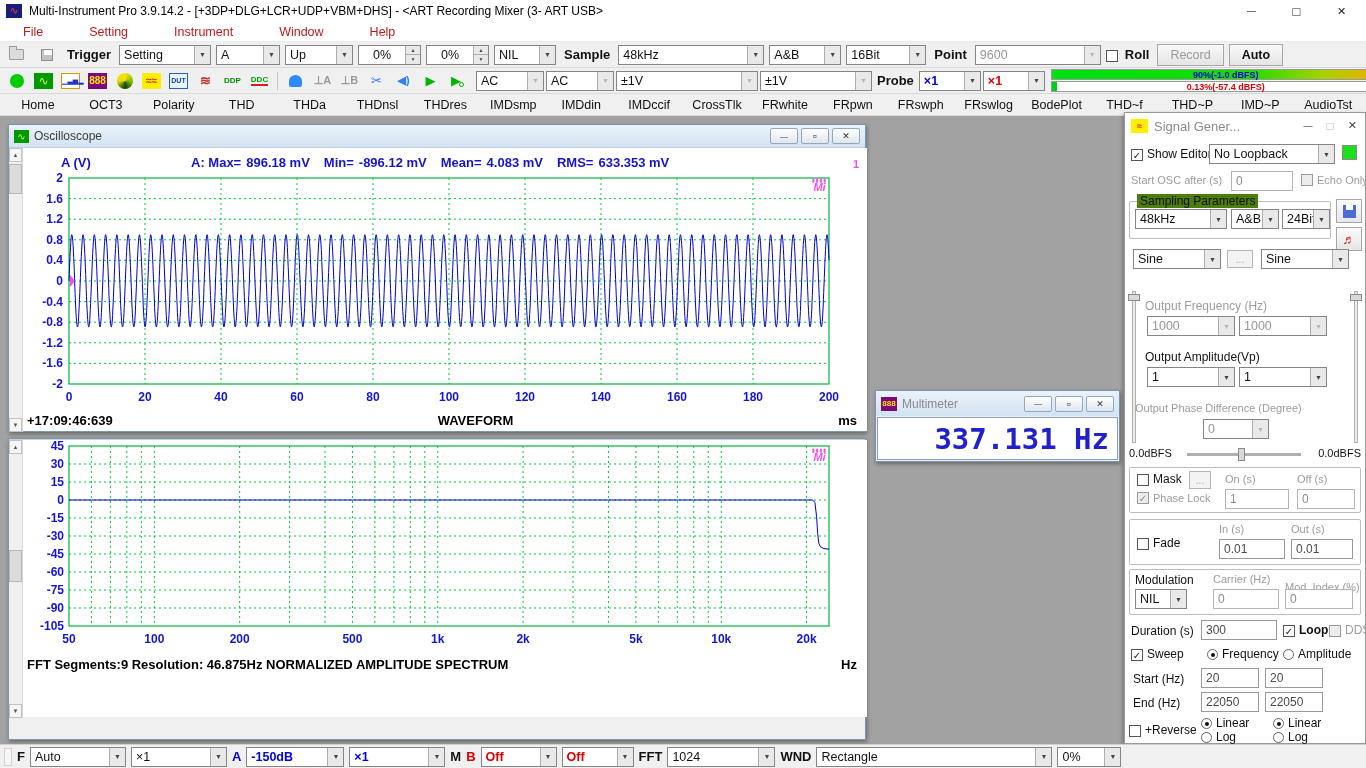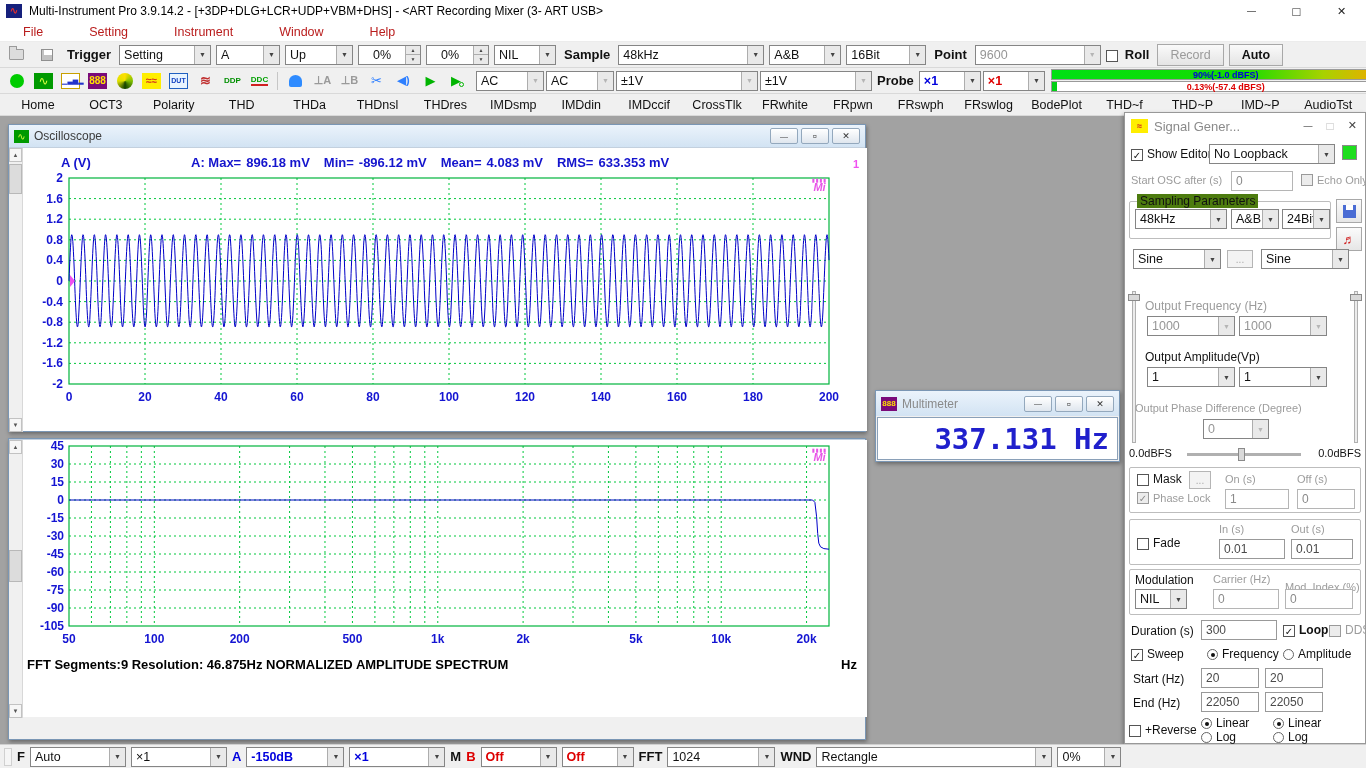--- a/index.html
+++ b/index.html
@@ -429,20 +429,25 @@
             <text x="40" y="135.6" class="tick" text-anchor="end">-0.4</text>
             <text x="40" y="156.2" class="tick" text-anchor="end">-0.8</text>
             <text x="40" y="176.8" class="tick" text-anchor="end">-1.2</text>
             <text x="40" y="197.4" class="tick" text-anchor="end">-1.6</text>
             <text x="40" y="218" class="tick" text-anchor="end">-2</text>
             <polyline points="46.0,110.8 46.3,103.3 46.6,96.0 46.9,89.1 47.2,82.8 47.5,77.2 47.8,72.5 48.0,68.9 48.3,66.3 48.6,64.9 48.9,64.7 49.2,65.8 49.5,68.0 49.8,71.4 50.1,75.8 50.4,81.2 50.7,87.3 51.0,94.0 51.3,101.2 51.6,108.7 51.8,116.2 52.1,123.6 52.4,130.6 52.7,137.1 53.0,142.9 53.3,147.8 53.6,151.8 53.9,154.7 54.2,156.4 54.5,156.9 54.8,156.2 55.1,154.3 55.4,151.2 55.6,147.1 55.9,142.0 56.2,136.1 56.5,129.5 56.8,122.4 57.1,115.0 57.4,107.5 57.7,100.1 58.0,92.9 58.3,86.3 58.6,80.3 58.9,75.0 59.2,70.8 59.4,67.6 59.7,65.5 60.0,64.7 60.3,65.0 60.6,66.6 60.9,69.4 61.2,73.2 61.5,78.1 61.8,83.8 62.1,90.2 62.4,97.2 62.7,104.5 63.0,112.0 63.2,119.5 63.5,126.7 63.8,133.5 64.1,139.7 64.4,145.2 64.7,149.7 65.0,153.2 65.3,155.6 65.6,156.8 65.9,156.8 66.2,155.5 66.5,153.1 66.8,149.6 67.0,145.0 67.3,139.5 67.6,133.3 67.9,126.4 68.2,119.2 68.5,111.7 68.8,104.2 69.1,96.9 69.4,89.9 69.7,83.5 70.0,77.9 70.3,73.0 70.6,69.2 70.8,66.5 71.1,65.0 71.4,64.7 71.7,65.6 72.0,67.7 72.3,70.9 72.6,75.2 72.9,80.5 73.2,86.5 73.5,93.2 73.8,100.3 74.1,107.8 74.4,115.3 74.6,122.7 74.9,129.8 75.2,136.3 75.5,142.2 75.8,147.3 76.1,151.4 76.4,154.4 76.7,156.3 77.0,156.9 77.3,156.4 77.6,154.6 77.9,151.7 78.2,147.7 78.4,142.7 78.7,136.8 79.0,130.3 79.3,123.3 79.6,115.9 79.9,108.4 80.2,101.0 80.5,93.8 80.8,87.0 81.1,80.9 81.4,75.6 81.7,71.2 82.0,67.9 82.2,65.7 82.5,64.7 82.8,64.9 83.1,66.4 83.4,69.0 83.7,72.7 84.0,77.4 84.3,83.0 84.6,89.4 84.9,96.3 85.2,103.6 85.5,111.1 85.8,118.6 86.0,125.8 86.3,132.7 86.6,139.0 86.9,144.6 87.2,149.2 87.5,152.9 87.8,155.4 88.1,156.7 88.4,156.8 88.7,155.7 89.0,153.5 89.3,150.0 89.6,145.6 89.8,140.2 90.1,134.1 90.4,127.3 90.7,120.1 91.0,112.6 91.3,105.1 91.6,97.8 91.9,90.8 92.2,84.3 92.5,78.5 92.8,73.6 93.1,69.6 93.4,66.8 93.6,65.1 93.9,64.7 94.2,65.4 94.5,67.4 94.8,70.5 95.1,74.6 95.4,79.8 95.7,85.7 96.0,92.4 96.3,99.5 96.6,106.9 96.9,114.4 97.2,121.8 97.4,128.9 97.7,135.6 98.0,141.5 98.3,146.7 98.6,150.9 98.9,154.1 99.2,156.1 99.5,156.9 99.8,156.5 100.1,154.9 100.4,152.1 100.7,148.2 101.0,143.3 101.2,137.6 101.5,131.1 101.8,124.2 102.1,116.8 102.4,109.3 102.7,101.9 103.0,94.6 103.3,87.8 103.6,81.6 103.9,76.2 104.2,71.7 104.5,68.3 104.8,65.9 105.0,64.8 105.3,64.8 105.6,66.1 105.9,68.6 106.2,72.2 106.5,76.8 106.8,82.3 107.1,88.6 107.4,95.4 107.7,102.7 108.0,110.2 108.3,117.7 108.6,125.0 108.8,131.9 109.1,138.3 109.4,143.9 109.7,148.7 110.0,152.5 110.3,155.1 110.6,156.6 110.9,156.9 111.2,155.9 111.5,153.8 111.8,150.5 112.1,146.2 112.4,140.9 112.6,134.8 112.9,128.1 113.2,121.0 113.5,113.5 113.8,106.0 114.1,98.6 114.4,91.6 114.7,85.0 115.0,79.2 115.3,74.1 115.6,70.1 115.9,67.1 116.2,65.3 116.4,64.7 116.7,65.3 117.0,67.1 117.3,70.0 117.6,74.1 117.9,79.1 118.2,85.0 118.5,91.5 118.8,98.6 119.1,106.0 119.4,113.5 119.7,120.9 120.0,128.1 120.2,134.8 120.5,140.9 120.8,146.1 121.1,150.5 121.4,153.8 121.7,155.9 122.0,156.9 122.3,156.6 122.6,155.1 122.9,152.5 123.2,148.7 123.5,144.0 123.8,138.3 124.0,132.0 124.3,125.0 124.6,117.7 124.9,110.2 125.2,102.8 125.5,95.5 125.8,88.6 126.1,82.4 126.4,76.8 126.7,72.2 127.0,68.6 127.3,66.1 127.6,64.8 127.8,64.8 128.1,65.9 128.4,68.2 128.7,71.7 129.0,76.2 129.3,81.6 129.6,87.8 129.9,94.6 130.2,101.8 130.5,109.3 130.8,116.8 131.1,124.1 131.4,131.1 131.6,137.5 131.9,143.3 132.2,148.2 132.5,152.1 132.8,154.9 133.1,156.5 133.4,156.9 133.7,156.1 134.0,154.1 134.3,151.0 134.6,146.8 134.9,141.6 135.2,135.6 135.4,129.0 135.7,121.9 136.0,114.4 136.3,106.9 136.6,99.5 136.9,92.4 137.2,85.8 137.5,79.8 137.8,74.7 138.1,70.5 138.4,67.4 138.7,65.4 139.0,64.7 139.2,65.1 139.5,66.8 139.8,69.6 140.1,73.5 140.4,78.5 140.7,84.2 141.0,90.7 141.3,97.7 141.6,105.1 141.9,112.6 142.2,120.0 142.5,127.2 142.8,134.0 143.0,140.2 143.3,145.5 143.6,150.0 143.9,153.4 144.2,155.7 144.5,156.8 144.8,156.7 145.1,155.4 145.4,152.9 145.7,149.2 146.0,144.6 146.3,139.1 146.6,132.8 146.8,125.9 147.1,118.6 147.4,111.1 147.7,103.7 148.0,96.3 148.3,89.4 148.6,83.1 148.9,77.5 149.2,72.7 149.5,69.0 149.8,66.4 150.1,64.9 150.4,64.7 150.6,65.7 150.9,67.9 151.2,71.2 151.5,75.6 151.8,80.9 152.1,87.0 152.4,93.7 152.7,100.9 153.0,108.3 153.3,115.8 153.6,123.2 153.9,130.3 154.2,136.8 154.4,142.6 154.7,147.6 155.0,151.7 155.3,154.6 155.6,156.4 155.9,156.9 156.2,156.3 156.5,154.4 156.8,151.4 157.1,147.3 157.4,142.3 157.7,136.4 158.0,129.8 158.2,122.7 158.5,115.3 158.8,107.8 159.1,100.4 159.4,93.3 159.7,86.6 160.0,80.5 160.3,75.3 160.6,71.0 160.9,67.7 161.2,65.6 161.5,64.7 161.8,65.0 162.0,66.5 162.3,69.2 162.6,73.0 162.9,77.8 163.2,83.5 163.5,89.9 163.8,96.8 164.1,104.1 164.4,111.6 164.7,119.1 165.0,126.4 165.3,133.2 165.6,139.5 165.8,144.9 166.1,149.5 166.4,153.1 166.7,155.5 167.0,156.8 167.3,156.8 167.6,155.6 167.9,153.2 168.2,149.7 168.5,145.2 168.8,139.8 169.1,133.6 169.4,126.8 169.6,119.5 169.9,112.1 170.2,104.6 170.5,97.2 170.8,90.2 171.1,83.8 171.4,78.1 171.7,73.2 172.0,69.4 172.3,66.6 172.6,65.0 172.9,64.7 173.2,65.5 173.4,67.6 173.7,70.8 174.0,75.0 174.3,80.2 174.6,86.2 174.9,92.9 175.2,100.0 175.5,107.4 175.8,114.9 176.1,122.3 176.4,129.4 176.7,136.0 177.0,142.0 177.2,147.1 177.5,151.2 177.8,154.3 178.1,156.2 178.4,156.9 178.7,156.4 179.0,154.7 179.3,151.8 179.6,147.9 179.9,142.9 180.2,137.1 180.5,130.6 180.8,123.6 181.0,116.3 181.3,108.8 181.6,101.3 181.9,94.1 182.2,87.3 182.5,81.2 182.8,75.9 183.1,71.4 183.4,68.0 183.7,65.8 184.0,64.7 184.3,64.9 184.6,66.3 184.8,68.8 185.1,72.5 185.4,77.2 185.7,82.8 186.0,89.1 186.3,96.0 186.6,103.2 186.9,110.7 187.2,118.2 187.5,125.5 187.8,132.4 188.1,138.7 188.4,144.3 188.6,149.0 188.9,152.7 189.2,155.3 189.5,156.7 189.8,156.9 190.1,155.8 190.4,153.6 190.7,150.2 191.0,145.8 191.3,140.5 191.6,134.4 191.9,127.6 192.2,120.4 192.4,113.0 192.7,105.5 193.0,98.1 193.3,91.1 193.6,84.6 193.9,78.7 194.2,73.8 194.5,69.8 194.8,66.9 195.1,65.2 195.4,64.7 195.7,65.4 196.0,67.3 196.2,70.3 196.5,74.4 196.8,79.5 197.1,85.4 197.4,92.0 197.7,99.1 198.0,106.5 198.3,114.0 198.6,121.5 198.9,128.6 199.2,135.3 199.5,141.3 199.8,146.5 200.0,150.8 200.3,154.0 200.6,156.0 200.9,156.9 201.2,156.6 201.5,155.0 201.8,152.2 202.1,148.4 202.4,143.6 202.7,137.9 203.0,131.5 203.3,124.5 203.6,117.2 203.8,109.7 204.1,102.2 204.4,95.0 204.7,88.1 205.0,81.9 205.3,76.5 205.6,71.9 205.9,68.4 206.2,66.0 206.5,64.8 206.8,64.8 207.1,66.0 207.4,68.5 207.6,72.0 207.9,76.6 208.2,82.0 208.5,88.3 208.8,95.1 209.1,102.3 209.4,109.8 209.7,117.3 210.0,124.6 210.3,131.6 210.6,138.0 210.9,143.7 211.2,148.5 211.4,152.3 211.7,155.0 212.0,156.6 212.3,156.9 212.6,156.0 212.9,153.9 213.2,150.7 213.5,146.4 213.8,141.2 214.1,135.1 214.4,128.5 214.7,121.3 215.0,113.9 215.2,106.4 215.5,99.0 215.8,91.9 216.1,85.3 216.4,79.4 216.7,74.3 217.0,70.2 217.3,67.2 217.6,65.3 217.9,64.7 218.2,65.2 218.5,67.0 218.8,69.9 219.0,73.9 219.3,78.9 219.6,84.7 219.9,91.2 220.2,98.2 220.5,105.6 220.8,113.1 221.1,120.6 221.4,127.8 221.7,134.5 222.0,140.6 222.3,145.9 222.6,150.3 222.8,153.7 223.1,155.9 223.4,156.9 223.7,156.7 224.0,155.2 224.3,152.6 224.6,148.9 224.9,144.2 225.2,138.6 225.5,132.3 225.8,125.4 226.1,118.1 226.4,110.6 226.6,103.1 226.9,95.8 227.2,88.9 227.5,82.6 227.8,77.1 228.1,72.4 228.4,68.8 228.7,66.2 229.0,64.9 229.3,64.7 229.6,65.8 229.9,68.1 230.2,71.5 230.4,76.0 230.7,81.3 231.0,87.5 231.3,94.2 231.6,101.5 231.9,108.9 232.2,116.4 232.5,123.8 232.8,130.8 233.1,137.3 233.4,143.0 233.7,148.0 234.0,151.9 234.2,154.8 234.5,156.5 234.8,156.9 235.1,156.2 235.4,154.2 235.7,151.1 236.0,147.0 236.3,141.9 236.6,135.9 236.9,129.3 237.2,122.2 237.5,114.8 237.8,107.3 238.0,99.9 238.3,92.7 238.6,86.1 238.9,80.1 239.2,74.9 239.5,70.7 239.8,67.5 240.1,65.5 240.4,64.7 240.7,65.1 241.0,66.7 241.3,69.5 241.6,73.3 241.8,78.2 242.1,83.9 242.4,90.4 242.7,97.4 243.0,104.7 243.3,112.2 243.6,119.7 243.9,126.9 244.2,133.7 244.5,139.9 244.8,145.3 245.1,149.8 245.4,153.3 245.6,155.7 245.9,156.8 246.2,156.8 246.5,155.5 246.8,153.0 247.1,149.4 247.4,144.8 247.7,139.3 248.0,133.1 248.3,126.2 248.6,119.0 248.9,111.5 249.2,104.0 249.4,96.7 249.7,89.7 250.0,83.4 250.3,77.7 250.6,72.9 250.9,69.1 251.2,66.5 251.5,65.0 251.8,64.7 252.1,65.6 252.4,67.8 252.7,71.0 253.0,75.4 253.2,80.6 253.5,86.7 253.8,93.4 254.1,100.6 254.4,108.0 254.7,115.5 255.0,122.9 255.3,130.0 255.6,136.5 255.9,142.4 256.2,147.4 256.5,151.5 256.8,154.5 257.0,156.3 257.3,156.9 257.6,156.3 257.9,154.5 258.2,151.6 258.5,147.5 258.8,142.5 259.1,136.7 259.4,130.1 259.7,123.1 260.0,115.7 260.3,108.2 260.6,100.7 260.8,93.6 261.1,86.9 261.4,80.8 261.7,75.5 262.0,71.1 262.3,67.8 262.6,65.7 262.9,64.7 263.2,65.0 263.5,66.4 263.8,69.1 264.1,72.8 264.4,77.6 264.6,83.2 264.9,89.6 265.2,96.5 265.5,103.8 265.8,111.3 266.1,118.8 266.4,126.0 266.7,132.9 267.0,139.2 267.3,144.7 267.6,149.3 267.9,152.9 268.2,155.4 268.4,156.7 268.7,156.8 269.0,155.7 269.3,153.4 269.6,149.9 269.9,145.4 270.2,140.0 270.5,133.9 270.8,127.1 271.1,119.9 271.4,112.4 271.7,104.9 272.0,97.6 272.2,90.6 272.5,84.1 272.8,78.3 273.1,73.5 273.4,69.5 273.7,66.7 274.0,65.1 274.3,64.7 274.6,65.5 274.9,67.4 275.2,70.6 275.5,74.8 275.8,79.9 276.0,85.9 276.3,92.6 276.6,99.7 276.9,107.1 277.2,114.6 277.5,122.0 277.8,129.1 278.1,135.7 278.4,141.7 278.7,146.9 279.0,151.1 279.3,154.2 279.6,156.2 279.8,156.9 280.1,156.5 280.4,154.8 280.7,152.0 281.0,148.1 281.3,143.2 281.6,137.4 281.9,130.9 282.2,123.9 282.5,116.6 282.8,109.1 283.1,101.6 283.4,94.4 283.6,87.6 283.9,81.5 284.2,76.1 284.5,71.6 284.8,68.2 285.1,65.9 285.4,64.8 285.7,64.9 286.0,66.2 286.3,68.7 286.6,72.3 286.9,76.9 287.2,82.5 287.4,88.8 287.7,95.6 288.0,102.9 288.3,110.4 288.6,117.9 288.9,125.2 289.2,132.1 289.5,138.5 289.8,144.1 290.1,148.8 290.4,152.6 290.7,155.2 291.0,156.6 291.2,156.9 291.5,155.9 291.8,153.7 292.1,150.4 292.4,146.0 292.7,140.7 293.0,134.7 293.3,127.9 293.6,120.8 293.9,113.3 294.2,105.8 294.5,98.4 294.8,91.4 295.0,84.8 295.3,79.0 295.6,74.0 295.9,70.0 296.2,67.0 296.5,65.2 296.8,64.7 297.1,65.3 297.4,67.1 297.7,70.1 298.0,74.2 298.3,79.3 298.6,85.2 298.8,91.7 299.1,98.8 299.4,106.2 299.7,113.7 300.0,121.1 300.3,128.3 300.6,135.0 300.9,141.0 301.2,146.3 301.5,150.6 301.8,153.9 302.1,156.0 302.4,156.9 302.6,156.6 302.9,155.1 303.2,152.4 303.5,148.6 303.8,143.8 304.1,138.2 304.4,131.8 304.7,124.8 305.0,117.5 305.3,110.0 305.6,102.5 305.9,95.3 306.2,88.4 306.4,82.2 306.7,76.7 307.0,72.1 307.3,68.5 307.6,66.1 307.9,64.8 308.2,64.8 308.5,66.0 308.8,68.3 309.1,71.8 309.4,76.3 309.7,81.8 310.0,88.0 310.2,94.8 310.5,102.0 310.8,109.5 311.1,117.0 311.4,124.3 311.7,131.3 312.0,137.7 312.3,143.4 312.6,148.3 312.9,152.2 313.2,154.9 313.5,156.5 313.8,156.9 314.0,156.1 314.3,154.0 314.6,150.9 314.9,146.6 315.2,141.4 315.5,135.4 315.8,128.8 316.1,121.6 316.4,114.2 316.7,106.7 317.0,99.3 317.3,92.2 317.6,85.6 317.8,79.7 318.1,74.6 318.4,70.4 318.7,67.3 319.0,65.4 319.3,64.7 319.6,65.1 319.9,66.9 320.2,69.7 320.5,73.7 320.8,78.6 321.1,84.4 321.4,90.9 321.6,97.9 321.9,105.3 322.2,112.8 322.5,120.2 322.8,127.4 323.1,134.2 323.4,140.3 323.7,145.7 324.0,150.1 324.3,153.5 324.6,155.8 324.9,156.9 325.2,156.7 325.4,155.3 325.7,152.8 326.0,149.1 326.3,144.5 326.6,138.9 326.9,132.6 327.2,125.7 327.5,118.4 327.8,110.9 328.1,103.4 328.4,96.1 328.7,89.2 329.0,82.9 329.2,77.3 329.5,72.6 329.8,68.9 330.1,66.3 330.4,64.9 330.7,64.7 331.0,65.8 331.3,68.0 331.6,71.3 331.9,75.7 332.2,81.1 332.5,87.2 332.8,93.9 333.0,101.1 333.3,108.6 333.6,116.1 333.9,123.4 334.2,130.5 334.5,137.0 334.8,142.8 335.1,147.8 335.4,151.8 335.7,154.7 336.0,156.4 336.3,156.9 336.6,156.2 336.8,154.4 337.1,151.3 337.4,147.2 337.7,142.1 338.0,136.2 338.3,129.6 338.6,122.5 338.9,115.1 339.2,107.6 339.5,100.2 339.8,93.0 340.1,86.4 340.4,80.3 340.6,75.1 340.9,70.8 341.2,67.6 341.5,65.6 341.8,64.7 342.1,65.0 342.4,66.6 342.7,69.3 343.0,73.1 343.3,78.0 343.6,83.7 343.9,90.1 344.2,97.0 344.4,104.4 344.7,111.9 345.0,119.3 345.3,126.6 345.6,133.4 345.9,139.6 346.2,145.1 346.5,149.6 346.8,153.2 347.1,155.6 347.4,156.8 347.7,156.8 348.0,155.6 348.2,153.2 348.5,149.6 348.8,145.1 349.1,139.6 349.4,133.4 349.7,126.5 350.0,119.3 350.3,111.8 350.6,104.3 350.9,97.0 351.2,90.0 351.5,83.6 351.8,77.9 352.0,73.1 352.3,69.3 352.6,66.6 352.9,65.0 353.2,64.7 353.5,65.6 353.8,67.6 354.1,70.9 354.4,75.1 354.7,80.4 355.0,86.4 355.3,93.1 355.6,100.2 355.8,107.6 356.1,115.2 356.4,122.6 356.7,129.6 357.0,136.2 357.3,142.1 357.6,147.2 357.9,151.3 358.2,154.4 358.5,156.3 358.8,156.9 359.1,156.4 359.4,154.6 359.6,151.7 359.9,147.7 360.2,142.8 360.5,137.0 360.8,130.4 361.1,123.4 361.4,116.0 361.7,108.5 362.0,101.1 362.3,93.9 362.6,87.2 362.9,81.0 363.2,75.7 363.4,71.3 363.7,68.0 364.0,65.7 364.3,64.7 364.6,64.9 364.9,66.3 365.2,68.9 365.5,72.6 365.8,77.3 366.1,82.9 366.4,89.3 366.7,96.2 367.0,103.5 367.2,110.9 367.5,118.4 367.8,125.7 368.1,132.6 368.4,138.9 368.7,144.5 369.0,149.1 369.3,152.8 369.6,155.3 369.9,156.7 370.2,156.8 370.5,155.8 370.8,153.5 371.0,150.1 371.3,145.7 371.6,140.3 371.9,134.2 372.2,127.4 372.5,120.2 372.8,112.7 373.1,105.2 373.4,97.9 373.7,90.9 374.0,84.4 374.3,78.6 374.6,73.7 374.8,69.7 375.1,66.8 375.4,65.1 375.7,64.7 376.0,65.4 376.3,67.3 376.6,70.4 376.9,74.6 377.2,79.7 377.5,85.6 377.8,92.2 378.1,99.3 378.4,106.7 378.6,114.2 378.9,121.7 379.2,128.8 379.5,135.5 379.8,141.5 380.1,146.6 380.4,150.9 380.7,154.1 381.0,156.1 381.3,156.9 381.6,156.5 381.9,154.9 382.2,152.2 382.4,148.3 382.7,143.4 383.0,137.7 383.3,131.3 383.6,124.3 383.9,116.9 384.2,109.4 384.5,102.0 384.8,94.7 385.1,87.9 385.4,81.7 385.7,76.3 386.0,71.8 386.2,68.3 386.5,66.0 386.8,64.8 387.1,64.8 387.4,66.1 387.7,68.5 388.0,72.1 388.3,76.7 388.6,82.2 388.9,88.5 389.2,95.3 389.5,102.6 389.8,110.0 390.0,117.5 390.3,124.8 390.6,131.8 390.9,138.2 391.2,143.8 391.5,148.6 391.8,152.4 392.1,155.1 392.4,156.6 392.7,156.9 393.0,156.0 393.3,153.8 393.6,150.6 393.8,146.3 394.1,141.0 394.4,134.9 394.7,128.3 395.0,121.1 395.3,113.7 395.6,106.1 395.9,98.8 396.2,91.7 396.5,85.1 396.8,79.3 397.1,74.2 397.4,70.1 397.6,67.1 397.9,65.3 398.2,64.7 398.5,65.2 398.8,67.0 399.1,70.0 399.4,74.0 399.7,79.0 400.0,84.9 400.3,91.4 400.6,98.5 400.9,105.8 401.2,113.3 401.4,120.8 401.7,128.0 402.0,134.7 402.3,140.8 402.6,146.1 402.9,150.4 403.2,153.7 403.5,155.9 403.8,156.9 404.1,156.6 404.4,155.2 404.7,152.5 405.0,148.8 405.2,144.1 405.5,138.4 405.8,132.1 406.1,125.2 406.4,117.8 406.7,110.4 407.0,102.9 407.3,95.6 407.6,88.7 407.9,82.5 408.2,76.9 408.5,72.3 408.8,68.7 409.0,66.2 409.3,64.9 409.6,64.8 409.9,65.9 410.2,68.2 410.5,71.6 410.8,76.1 411.1,81.5 411.4,87.7 411.7,94.4 412.0,101.7 412.3,109.1 412.6,116.6 412.8,124.0 413.1,131.0 413.4,137.4 413.7,143.2 414.0,148.1 414.3,152.0 414.6,154.8 414.9,156.5 415.2,156.9 415.5,156.1 415.8,154.2 416.1,151.0 416.4,146.8 416.6,141.7 416.9,135.7 417.2,129.1 417.5,122.0 417.8,114.6 418.1,107.1 418.4,99.6 418.7,92.5 419.0,85.9 419.3,79.9 419.6,74.8 419.9,70.6 420.2,67.4 420.4,65.4 420.7,64.7 421.0,65.1 421.3,66.7 421.6,69.6 421.9,73.5 422.2,78.4 422.5,84.1 422.8,90.6 423.1,97.6 423.4,104.9 423.7,112.4 424.0,119.9 424.2,127.1 424.5,133.9 424.8,140.1 425.1,145.5 425.4,149.9 425.7,153.4 426.0,155.7 426.3,156.8 426.6,156.7 426.9,155.4 427.2,152.9 427.5,149.3 427.8,144.7 428.0,139.2 428.3,132.9 428.6,126.0 428.9,118.7 429.2,111.3 429.5,103.8 429.8,96.5 430.1,89.5 430.4,83.2 430.7,77.5 431.0,72.8 431.3,69.1 431.6,66.4 431.8,65.0 432.1,64.7 432.4,65.7 432.7,67.8 433.0,71.1 433.3,75.5 433.6,80.8 433.9,86.9 434.2,93.6 434.5,100.8 434.8,108.2 435.1,115.7 435.4,123.1 435.6,130.2 435.9,136.7 436.2,142.5 436.5,147.6 436.8,151.6 437.1,154.5 437.4,156.3 437.7,156.9 438.0,156.3 438.3,154.5 438.6,151.5 438.9,147.4 439.2,142.4 439.4,136.5 439.7,129.9 440.0,122.9 440.3,115.5 440.6,108.0 440.9,100.5 441.2,93.4 441.5,86.7 441.8,80.6 442.1,75.3 442.4,71.0 442.7,67.8 443.0,65.6 443.2,64.7 443.5,65.0 443.8,66.5 444.1,69.2 444.4,72.9 444.7,77.7 445.0,83.4 445.3,89.8 445.6,96.7 445.9,104.0 446.2,111.5 446.5,119.0 446.8,126.2 447.0,133.1 447.3,139.4 447.6,144.9 447.9,149.5 448.2,153.0 448.5,155.5 448.8,156.8 449.1,156.8 449.4,155.6 449.7,153.3 450.0,149.8 450.3,145.3 450.6,139.9 450.8,133.7 451.1,126.9 451.4,119.6 451.7,112.2 452.0,104.7 452.3,97.3 452.6,90.4 452.9,83.9 453.2,78.2 453.5,73.3 453.8,69.5 454.1,66.7 454.4,65.1 454.6,64.7 454.9,65.5 455.2,67.5 455.5,70.7 455.8,74.9 456.1,80.1 456.4,86.1 456.7,92.8 457.0,99.9 457.3,107.3 457.6,114.8 457.9,122.2 458.2,129.3 458.4,135.9 458.7,141.9 459.0,147.0 459.3,151.2 459.6,154.3 459.9,156.2 460.2,156.9 460.5,156.4 460.8,154.8 461.1,151.9 461.4,148.0 461.7,143.0 462.0,137.2 462.2,130.8 462.5,123.7 462.8,116.4 463.1,108.9 463.4,101.4 463.7,94.2 464.0,87.5 464.3,81.3 464.6,75.9 464.9,71.5 465.2,68.1 465.5,65.8 465.8,64.7 466.0,64.9 466.3,66.2 466.6,68.8 466.9,72.4 467.2,77.1 467.5,82.7 467.8,89.0 468.1,95.8 468.4,103.1 468.7,110.6 469.0,118.1 469.3,125.4 469.6,132.3 469.8,138.6 470.1,144.2 470.4,148.9 470.7,152.7 471.0,155.2 471.3,156.7 471.6,156.9 471.9,155.9 472.2,153.6 472.5,150.3 472.8,145.9 473.1,140.6 473.4,134.5 473.6,127.7 473.9,120.5 474.2,113.1 474.5,105.6 474.8,98.2 475.1,91.2 475.4,84.7 475.7,78.8 476.0,73.9 476.3,69.9 476.6,67.0 476.9,65.2 477.2,64.7 477.4,65.3 477.7,67.2 478.0,70.2 478.3,74.4 478.6,79.4 478.9,85.3 479.2,91.9 479.5,99.0 479.8,106.4 480.1,113.9 480.4,121.3 480.7,128.5 481.0,135.2 481.2,141.2 481.5,146.4 481.8,150.7 482.1,153.9 482.4,156.0 482.7,156.9 483.0,156.6 483.3,155.0 483.6,152.3 483.9,148.5 484.2,143.7 484.5,138.0 484.8,131.6 485.0,124.6 485.3,117.3 485.6,109.8 485.9,102.3 486.2,95.1 486.5,88.2 486.8,82.0 487.1,76.5 487.4,72.0 487.7,68.4 488.0,66.0 488.3,64.8 488.6,64.8 488.8,66.0 489.1,68.4 489.4,71.9 489.7,76.5 490.0,81.9 490.3,88.2 490.6,95.0 490.9,102.2 491.2,109.7 491.5,117.2 491.8,124.5 492.1,131.5 492.4,137.9 492.6,143.6 492.9,148.4 493.2,152.3 493.5,155.0 493.8,156.6 494.1,156.9 494.4,156.0 494.7,154.0 495.0,150.8 495.3,146.5 495.6,141.3 495.9,135.2 496.2,128.6 496.4,121.4 496.7,114.0 497.0,106.5 497.3,99.1 497.6,92.0 497.9,85.4 498.2,79.5 498.5,74.4 498.8,70.3 499.1,67.2 499.4,65.3 499.7,64.7 500.0,65.2 500.2,66.9 500.5,69.8 500.8,73.8 501.1,78.8 501.4,84.6 501.7,91.1 502.0,98.1 502.3,105.5 502.6,113.0 502.9,120.4 503.2,127.6 503.5,134.4 503.8,140.5 504.0,145.8 504.3,150.2 504.6,153.6 504.9,155.8 505.2,156.9 505.5,156.7 505.8,155.3 506.1,152.7 506.4,149.0 506.7,144.3 507.0,138.7 507.3,132.4 507.6,125.5 507.8,118.2 508.1,110.7 508.4,103.2 508.7,95.9 509.0,89.0 509.3,82.7 509.6,77.2 509.9,72.5 510.2,68.8 510.5,66.3 510.8,64.9 511.1,64.7 511.4,65.8 511.6,68.1 511.9,71.4 512.2,75.9 512.5,81.2 512.8,87.4 513.1,94.1 513.4,101.3 513.7,108.8 514.0,116.3 514.3,123.6 514.6,130.7 514.9,137.2 515.2,143.0 515.4,147.9 515.7,151.9 516.0,154.7 516.3,156.4 516.6,156.9 516.9,156.2 517.2,154.3 517.5,151.2 517.8,147.1 518.1,141.9 518.4,136.0 518.7,129.4 519.0,122.3 519.2,114.9 519.5,107.4 519.8,100.0 520.1,92.8 520.4,86.2 520.7,80.2 521.0,75.0 521.3,70.7 521.6,67.6 521.9,65.5 522.2,64.7 522.5,65.1 522.8,66.6 523.0,69.4 523.3,73.3 523.6,78.1 523.9,83.8 524.2,90.3 524.5,97.2 524.8,104.6 525.1,112.1 525.4,119.5 525.7,126.8 526.0,133.6 526.3,139.8 526.6,145.2 526.8,149.8 527.1,153.3 527.4,155.6 527.7,156.8 528.0,156.8 528.3,155.5 528.6,153.1 528.9,149.5 529.2,144.9 529.5,139.4 529.8,133.2 530.1,126.3 530.4,119.1 530.6,111.6 530.9,104.1 531.2,96.8 531.5,89.9 531.8,83.5 532.1,77.8 532.4,73.0 532.7,69.2 533.0,66.5 533.3,65.0 533.6,64.7 533.9,65.6 534.2,67.7 534.4,71.0 534.7,75.3 535.0,80.5 535.3,86.6 535.6,93.3 535.9,100.4 536.2,107.9 536.5,115.4 536.8,122.8 537.1,129.8 537.4,136.4 537.7,142.3 538.0,147.3 538.2,151.4 538.5,154.4 538.8,156.3 539.1,156.9 539.4,156.4 539.7,154.6 540.0,151.6 540.3,147.6 540.6,142.6 540.9,136.8 541.2,130.2 541.5,123.2 541.8,115.8 542.0,108.3 542.3,100.9 542.6,93.7 542.9,87.0 543.2,80.9 543.5,75.6 543.8,71.2 544.1,67.9 544.4,65.7 544.7,64.7 545.0,64.9 545.3,66.4 545.6,69.0 545.8,72.7 546.1,77.5 546.4,83.1 546.7,89.5 547.0,96.4 547.3,103.7 547.6,111.2 547.9,118.6 548.2,125.9 548.5,132.8 548.8,139.1 549.1,144.6 549.4,149.3 549.6,152.9 549.9,155.4 550.2,156.7 550.5,156.8 550.8,155.7 551.1,153.4 551.4,150.0 551.7,145.5 552.0,140.1 552.3,134.0 552.6,127.2 552.9,120.0 553.2,112.5 553.4,105.0 553.7,97.7 554.0,90.7 554.3,84.2 554.6,78.4 554.9,73.5 555.2,69.6 555.5,66.8 555.8,65.1 556.1,64.7 556.4,65.4 556.7,67.4 557.0,70.5 557.2,74.7 557.5,79.9 557.8,85.8 558.1,92.4 558.4,99.5 558.7,107.0 559.0,114.5 559.3,121.9 559.6,129.0 559.9,135.6 560.2,141.6 560.5,146.8 560.8,151.0 561.0,154.1 561.3,156.1 561.6,156.9 561.9,156.5 562.2,154.9 562.5,152.1 562.8,148.2 563.1,143.3 563.4,137.5 563.7,131.1 564.0,124.1 564.3,116.7 564.6,109.2 564.8,101.8 565.1,94.5 565.4,87.8 565.7,81.6 566.0,76.2 566.3,71.7 566.6,68.2 566.9,65.9 567.2,64.8 567.5,64.8 567.8,66.1 568.1,68.6 568.4,72.2 568.6,76.9 568.9,82.4 569.2,88.7 569.5,95.5 569.8,102.8 570.1,110.3 570.4,117.7 570.7,125.1 571.0,132.0 571.3,138.4 571.6,144.0 571.9,148.8 572.2,152.5 572.4,155.2 572.7,156.6 573.0,156.9 573.3,155.9 573.6,153.8 573.9,150.5 574.2,146.1 574.5,140.8 574.8,134.8 575.1,128.0 575.4,120.9 575.7,113.4 576.0,105.9 576.2,98.6 576.5,91.5 576.8,85.0 577.1,79.1 577.4,74.1 577.7,70.0 578.0,67.1 578.3,65.3 578.6,64.7 578.9,65.3 579.2,67.1 579.5,70.1 579.8,74.1 580.0,79.2 580.3,85.1 580.6,91.6 580.9,98.7 581.2,106.0 581.5,113.6 581.8,121.0 582.1,128.2 582.4,134.9 582.7,140.9 583.0,146.2 583.3,150.5 583.6,153.8 583.8,155.9 584.1,156.9 584.4,156.6 584.7,155.1 585.0,152.5 585.3,148.7 585.6,143.9 585.9,138.3 586.2,131.9 586.5,124.9 586.8,117.6 587.1,110.1 587.4,102.7 587.6,95.4 587.9,88.5 588.2,82.3 588.5,76.8 588.8,72.2 589.1,68.6 589.4,66.1 589.7,64.8 590.0,64.8 590.3,65.9 590.6,68.3 590.9,71.7 591.2,76.2 591.4,81.7 591.7,87.9 592.0,94.7 592.3,101.9 592.6,109.3 592.9,116.8 593.2,124.2 593.5,131.2 593.8,137.6 594.1,143.4 594.4,148.2 594.7,152.1 595.0,154.9 595.2,156.5 595.5,156.9 595.8,156.1 596.1,154.1 596.4,150.9 596.7,146.7 597.0,141.5 597.3,135.5 597.6,128.9 597.9,121.8 598.2,114.3 598.5,106.8 598.8,99.4 599.0,92.3 599.3,85.7 599.6,79.8 599.9,74.6 600.2,70.5 600.5,67.4 600.8,65.4 601.1,64.7 601.4,65.1 601.7,66.8 602.0,69.7 602.3,73.6 602.6,78.5 602.8,84.3 603.1,90.8 603.4,97.8 603.7,105.1 604.0,112.6 604.3,120.1 604.6,127.3 604.9,134.1 605.2,140.2 605.5,145.6 605.8,150.1 606.1,153.5 606.4,155.8 606.6,156.8 606.9,156.7 607.2,155.4 607.5,152.8 607.8,149.2 608.1,144.5 608.4,139.0 608.7,132.7 609.0,125.8 609.3,118.5 609.6,111.0 609.9,103.6 610.2,96.3 610.4,89.4 610.7,83.0 611.0,77.4 611.3,72.7 611.6,69.0 611.9,66.4 612.2,64.9 612.5,64.7 612.8,65.7 613.1,67.9 613.4,71.3 613.7,75.6 614.0,81.0 614.2,87.1 614.5,93.8 614.8,101.0 615.1,108.4 615.4,115.9 615.7,123.3 616.0,130.3 616.3,136.9 616.6,142.7 616.9,147.7 617.2,151.7 617.5,154.6 617.8,156.4 618.0,156.9 618.3,156.3 618.6,154.4 618.9,151.4 619.2,147.3 619.5,142.2 619.8,136.3 620.1,129.7 620.4,122.6 620.7,115.3 621.0,107.7 621.3,100.3 621.6,93.2 621.8,86.5 622.1,80.4 622.4,75.2 622.7,70.9 623.0,67.7 623.3,65.6 623.6,64.7 623.9,65.0 624.2,66.5 624.5,69.3 624.8,73.1 625.1,77.9 625.4,83.6 625.6,90.0 625.9,96.9 626.2,104.2 626.5,111.7 626.8,119.2 627.1,126.5 627.4,133.3 627.7,139.5 628.0,145.0 628.3,149.6 628.6,153.1 628.9,155.5 629.2,156.8 629.4,156.8 629.7,155.6 630.0,153.2 630.3,149.7 630.6,145.2 630.9,139.7 631.2,133.5 631.5,126.7 631.8,119.4 632.1,112.0 632.4,104.5 632.7,97.1 633.0,90.2 633.2,83.7 633.5,78.0 633.8,73.2 634.1,69.4 634.4,66.6 634.7,65.0 635.0,64.7 635.3,65.5 635.6,67.6 635.9,70.8 636.2,75.1 636.5,80.3 636.8,86.3 637.0,93.0 637.3,100.1 637.6,107.5 637.9,115.0 638.2,122.4 638.5,129.5 638.8,136.1 639.1,142.0 639.4,147.1 639.7,151.3 640.0,154.3 640.3,156.2 640.6,156.9 640.8,156.4 641.1,154.7 641.4,151.8 641.7,147.8 642.0,142.9 642.3,137.1 642.6,130.6 642.9,123.5 643.2,116.2 643.5,108.7 643.8,101.2 644.1,94.0 644.4,87.3 644.6,81.1 644.9,75.8 645.2,71.4 645.5,68.0 645.8,65.8 646.1,64.7 646.4,64.9 646.7,66.3 647.0,68.9 647.3,72.5 647.6,77.2 647.9,82.8 648.2,89.1 648.4,96.0 648.7,103.3 649.0,110.8 649.3,118.3 649.6,125.6 649.9,132.5 650.2,138.8 650.5,144.4 650.8,149.1 651.1,152.7 651.4,155.3 651.7,156.7 652.0,156.9 652.2,155.8 652.5,153.6 652.8,150.2 653.1,145.8 653.4,140.4 653.7,134.3 654.0,127.5 654.3,120.3 654.6,112.9 654.9,105.4 655.2,98.0 655.5,91.0 655.8,84.5 656.0,78.7 656.3,73.7 656.6,69.8 656.9,66.9 657.2,65.2 657.5,64.7 657.8,65.4 658.1,67.3 658.4,70.4 658.7,74.5 659.0,79.6 659.3,85.5 659.6,92.1 659.8,99.2 660.1,106.6 660.4,114.1 660.7,121.5 661.0,128.7 661.3,135.3 661.6,141.4 661.9,146.6 662.2,150.8 662.5,154.0 662.8,156.1 663.1,156.9 663.4,156.5 663.6,155.0 663.9,152.2 664.2,148.4 664.5,143.5 664.8,137.8 665.1,131.4 665.4,124.4 665.7,117.1 666.0,109.6 666.3,102.1 666.6,94.9 666.9,88.1 667.2,81.8 667.4,76.4 667.7,71.9 668.0,68.4 668.3,66.0 668.6,64.8 668.9,64.8 669.2,66.1 669.5,68.5 669.8,72.0 670.1,76.6 670.4,82.1 670.7,88.3 671.0,95.2 671.2,102.4 671.5,109.9 671.8,117.4 672.1,124.7 672.4,131.7 672.7,138.1 673.0,143.8 673.3,148.6 673.6,152.4 673.9,155.1 674.2,156.6 674.5,156.9 674.8,156.0 675.0,153.9 675.3,150.6 675.6,146.3 675.9,141.1 676.2,135.1 676.5,128.4 676.8,121.2 677.1,113.8 677.4,106.3 677.7,98.9 678.0,91.8 678.3,85.2 678.6,79.3 678.8,74.3 679.1,70.2 679.4,67.2 679.7,65.3 680.0,64.7 680.3,65.2 680.6,67.0 680.9,69.9 681.2,73.9 681.5,78.9 681.8,84.8 682.1,91.3 682.4,98.3 682.6,105.7 682.9,113.2 683.2,120.7 683.5,127.8 683.8,134.6 684.1,140.7 684.4,146.0 684.7,150.4 685.0,153.7 685.3,155.9 685.6,156.9 685.9,156.7 686.2,155.2 686.4,152.6 686.7,148.9 687.0,144.2 687.3,138.5 687.6,132.2 687.9,125.3 688.2,118.0 688.5,110.5 688.8,103.0 689.1,95.7 689.4,88.9 689.7,82.6 690.0,77.0 690.2,72.4 690.5,68.7 690.8,66.2 691.1,64.9 691.4,64.7 691.7,65.8 692.0,68.1 692.3,71.6 692.6,76.0 692.9,81.4 693.2,87.6 693.5,94.3 693.8,101.5 694.0,109.0 694.3,116.5 694.6,123.9 694.9,130.9 695.2,137.3 695.5,143.1 695.8,148.0 696.1,152.0 696.4,154.8 696.7,156.5 697.0,156.9 697.3,156.2 697.6,154.2 697.8,151.1 698.1,146.9 698.4,141.8 698.7,135.8 699.0,129.2 699.3,122.1 699.6,114.7 699.9,107.2 700.2,99.8 700.5,92.6 700.8,86.0 701.1,80.0 701.4,74.8 701.6,70.6 701.9,67.5 702.2,65.5 702.5,64.7 702.8,65.1 703.1,66.7 703.4,69.5 703.7,73.4 704.0,78.3 704.3,84.0 704.6,90.5 704.9,97.5 705.2,104.8 705.4,112.3 705.7,119.8 706.0,127.0 706.3,133.8 706.6,140.0 706.9,145.4 707.2,149.9 707.5,153.3 707.8,155.7 708.1,156.8 708.4,156.7 708.7,155.5 709.0,153.0 709.2,149.4 709.5,144.8 709.8,139.3 710.1,133.0 710.4,126.1 710.7,118.9 711.0,111.4 711.3,103.9 711.6,96.6 711.9,89.7 712.2,83.3 712.5,77.6 712.8,72.9 713.0,69.1 713.3,66.5 713.6,65.0 713.9,64.7 714.2,65.6 714.5,67.8 714.8,71.1 715.1,75.4 715.4,80.7 715.7,86.8 716.0,93.5 716.3,100.6 716.6,108.1 716.8,115.6 717.1,123.0 717.4,130.0 717.7,136.6 718.0,142.4 718.3,147.5 718.6,151.5 718.9,154.5 719.2,156.3 719.5,156.9 719.8,156.3 720.1,154.5 720.4,151.5 720.6,147.5 720.9,142.5 721.2,136.6 721.5,130.0 721.8,123.0 722.1,115.6 722.4,108.1 722.7,100.7 723.0,93.5 723.3,86.8 723.6,80.7 723.9,75.4 724.2,71.1 724.4,67.8 724.7,65.7 725.0,64.7 725.3,65.0 725.6,66.4 725.9,69.1 726.2,72.9 726.5,77.6 726.8,83.3 727.1,89.7 727.4,96.6 727.7,103.9 728.0,111.4 728.2,118.9 728.5,126.1 728.8,133.0 729.1,139.3 729.4,144.8 729.7,149.4 730.0,153.0 730.3,155.5 730.6,156.7 730.9,156.8 731.2,155.7 731.5,153.3 731.8,149.9 732.0,145.4 732.3,140.0 732.6,133.8 732.9,127.0 733.2,119.8 733.5,112.3 733.8,104.8 734.1,97.5 734.4,90.5 734.7,84.0 735.0,78.3 735.3,73.4 735.6,69.5 735.8,66.7 736.1,65.1 736.4,64.7 736.7,65.5 737.0,67.5 737.3,70.6 737.6,74.8 737.9,80.0 738.2,86.0 738.5,92.6 738.8,99.8 739.1,107.2 739.4,114.7 739.6,122.1 739.9,129.2 740.2,135.8 740.5,141.8 740.8,146.9 741.1,151.1 741.4,154.2 741.7,156.2 742.0,156.9 742.3,156.5 742.6,154.8 742.9,152.0 743.2,148.0 743.4,143.1 743.7,137.3 744.0,130.9 744.3,123.9 744.6,116.5 744.9,109.0 745.2,101.5 745.5,94.3 745.8,87.6 746.1,81.4 746.4,76.0 746.7,71.6 747.0,68.1 747.2,65.8 747.5,64.7 747.8,64.9 748.1,66.2 748.4,68.7 748.7,72.4 749.0,77.0 749.3,82.6 749.6,88.8 749.9,95.7 750.2,103.0 750.5,110.5 750.8,118.0 751.0,125.3 751.3,132.2 751.6,138.5 751.9,144.1 752.2,148.9 752.5,152.6 752.8,155.2 753.1,156.7 753.4,156.9 753.7,155.9 754.0,153.7 754.3,150.4 754.6,146.0 754.8,140.7 755.1,134.6 755.4,127.8 755.7,120.7 756.0,113.2 756.3,105.7 756.6,98.3 756.9,91.3 757.2,84.8 757.5,78.9 757.8,73.9 758.1,69.9 758.4,67.0 758.6,65.2 758.9,64.7 759.2,65.3 759.5,67.2 759.8,70.2 760.1,74.3 760.4,79.3 760.7,85.2 761.0,91.8 761.3,98.9 761.6,106.3 761.9,113.8 762.2,121.2 762.4,128.4 762.7,135.1 763.0,141.1 763.3,146.3 763.6,150.6 763.9,153.9 764.2,156.0 764.5,156.9 764.8,156.6 765.1,155.1 765.4,152.4 765.7,148.6 766.0,143.8 766.2,138.1 766.5,131.7 766.8,124.7 767.1,117.4 767.4,109.9 767.7,102.4 768.0,95.2 768.3,88.4 768.6,82.1 768.9,76.6 769.2,72.0 769.5,68.5 769.8,66.1 770.0,64.8 770.3,64.8 770.6,66.0 770.9,68.4 771.2,71.9 771.5,76.4 771.8,81.8 772.1,88.0 772.4,94.9 772.7,102.1 773.0,109.6 773.3,117.1 773.6,124.4 773.8,131.4 774.1,137.8 774.4,143.5 774.7,148.4 775.0,152.2 775.3,155.0 775.6,156.5 775.9,156.9 776.2,156.1 776.5,154.0 776.8,150.8 777.1,146.6 777.4,141.4 777.6,135.4 777.9,128.7 778.2,121.6 778.5,114.1 778.8,106.6 779.1,99.2 779.4,92.1 779.7,85.5 780.0,79.6 780.3,74.5 780.6,70.4 780.9,67.3 781.2,65.4 781.4,64.7 781.7,65.2 782.0,66.9 782.3,69.8 782.6,73.7 782.9,78.7 783.2,84.5 783.5,91.0 783.8,98.0 784.1,105.4 784.4,112.9 784.7,120.3 785.0,127.5 785.2,134.3 785.5,140.4 785.8,145.8 786.1,150.2 786.4,153.6 786.7,155.8 787.0,156.9 787.3,156.7 787.6,155.3 787.9,152.7 788.2,149.1 788.5,144.4 788.8,138.8 789.0,132.5 789.3,125.6 789.6,118.3 789.9,110.8 790.2,103.3 790.5,96.1 790.8,89.2 791.1,82.8 791.4,77.2 791.7,72.6 792.0,68.9 792.3,66.3 792.6,64.9 792.8,64.7 793.1,65.8 793.4,68.0 793.7,71.4 794.0,75.8 794.3,81.1 794.6,87.3 794.9,94.0 795.2,101.2 795.5,108.7 795.8,116.2 796.1,123.5 796.4,130.5 796.6,137.1 796.9,142.9 797.2,147.8 797.5,151.8 797.8,154.7 798.1,156.4 798.4,156.9 798.7,156.2 799.0,154.3 799.3,151.3 799.6,147.1 799.9,142.0 800.2,136.1 800.4,129.5 800.7,122.4 801.0,115.0 801.3,107.5 801.6,100.1 801.9,93.0 802.2,86.3 802.5,80.3 802.8,75.1 803.1,70.8 803.4,67.6 803.7,65.5 804.0,64.7 804.2,65.0 804.5,66.6 804.8,69.4 805.1,73.2 805.4,78.0 805.7,83.7 806.0,90.2 " class="trace" style="stroke:#0000c8"></polyline>
             <path d="M 47 105 l 5 6 l -5 6 z" fill="#f050f0"></path>
           </svg>
         <div class="mi-logo"><span class="bars"></span><span>Mi</span></div>
       </div>
+      <div class="cfooter">
+        <span>+17:09:46:639</span>
+        <span class="mid">WAVEFORM</span>
+        <span>ms</span>
+      </div>
     </div>
   </div>
 </div>
 
 <div class="win" style="left:8px;top:438px;width:858px;height:302px">
   <div class="wbody" style="height:278px">
     <div class="vsb" style="height:278px">
       <span class="sbtn up" style="top:0"></span>
       <span class="vthumb-sb" style="top:110px;height:32px"></span>
       <span class="sbtn dn" style="bottom:0"></span>

